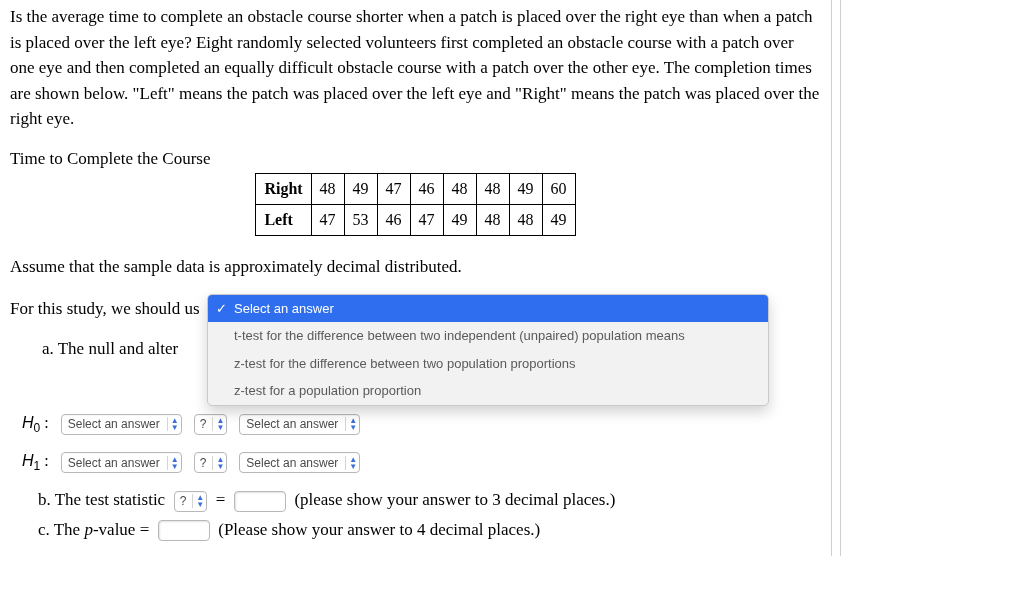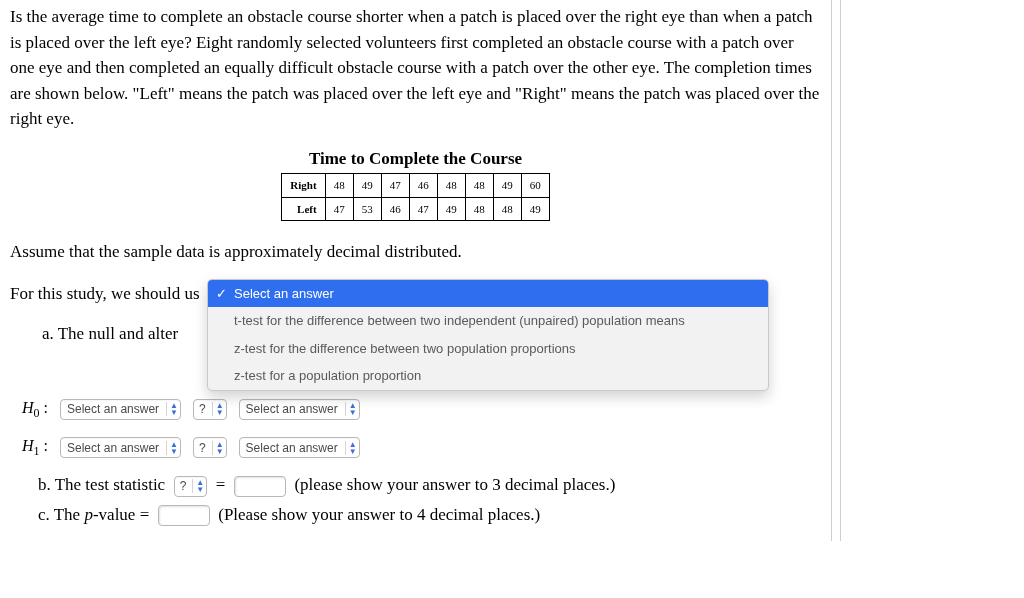--- a/index.html
+++ b/index.html
@@ -25,33 +25,33 @@
   }
   .right-rail .inner-line {
     position: absolute;
     top: 0;
     bottom: 0;
     left: 8px;
     border-left: 1px solid #cfcfcf;
   }
   p.intro { margin: 0 0 6px 0; }
   .table-title {
-    font-weight: bold;
-    text-align: center;
+    font-weight: normal;
+    text-align: left;
     margin: 14px 0 2px 0;
   }
   table.data {
     border-collapse: collapse;
     margin: 0 auto;
   }
   table.data td, table.data th {
     border: 1px solid #000;
     padding: 3px 8px;
-    text-align: right;
-    font-size: 11px;
+    text-align: left;
+    font-size: 16px;
   }
   table.data th { font-weight: bold; }
   .assume { margin: 18px 0 16px 0; }
   .study-line { position: relative; margin: 0 0 90px 0; }
   .open-dropdown {
     position: absolute;
     top: -2px;
     left: 197px;
     width: 560px;
     border: 1px solid #c9c9c9;
@@ -81,21 +81,21 @@
   }
   .indent-a {
     position: absolute;
     top: 40px;
     left: 32px;
   }
   .hrow {
     margin: 0 0 12px 12px;
     font-size: 16px;
   }
-  .hrow .hlabel { font-style: italic; font-family: Liberation Serif, serif; margin-top: 44px; }
+  .hrow .hlabel { font-style: italic; font-family: Liberation Sans, sans-serif; margin-top: 44px; }
   .hrow .sub { font-style: normal; font-size: 12px; vertical-align: sub; }
   .select-box, .mini-select, .text-input {
     display: inline-flex;
     align-items: center;
     border: 1px solid #b8b8b8;
     border-radius: 4px;
     background: #fff;
     font-family: -apple-system, "Helvetica Neue", Arial, sans-serif;
     font-size: 12px;
     color: #4a4a4a;

